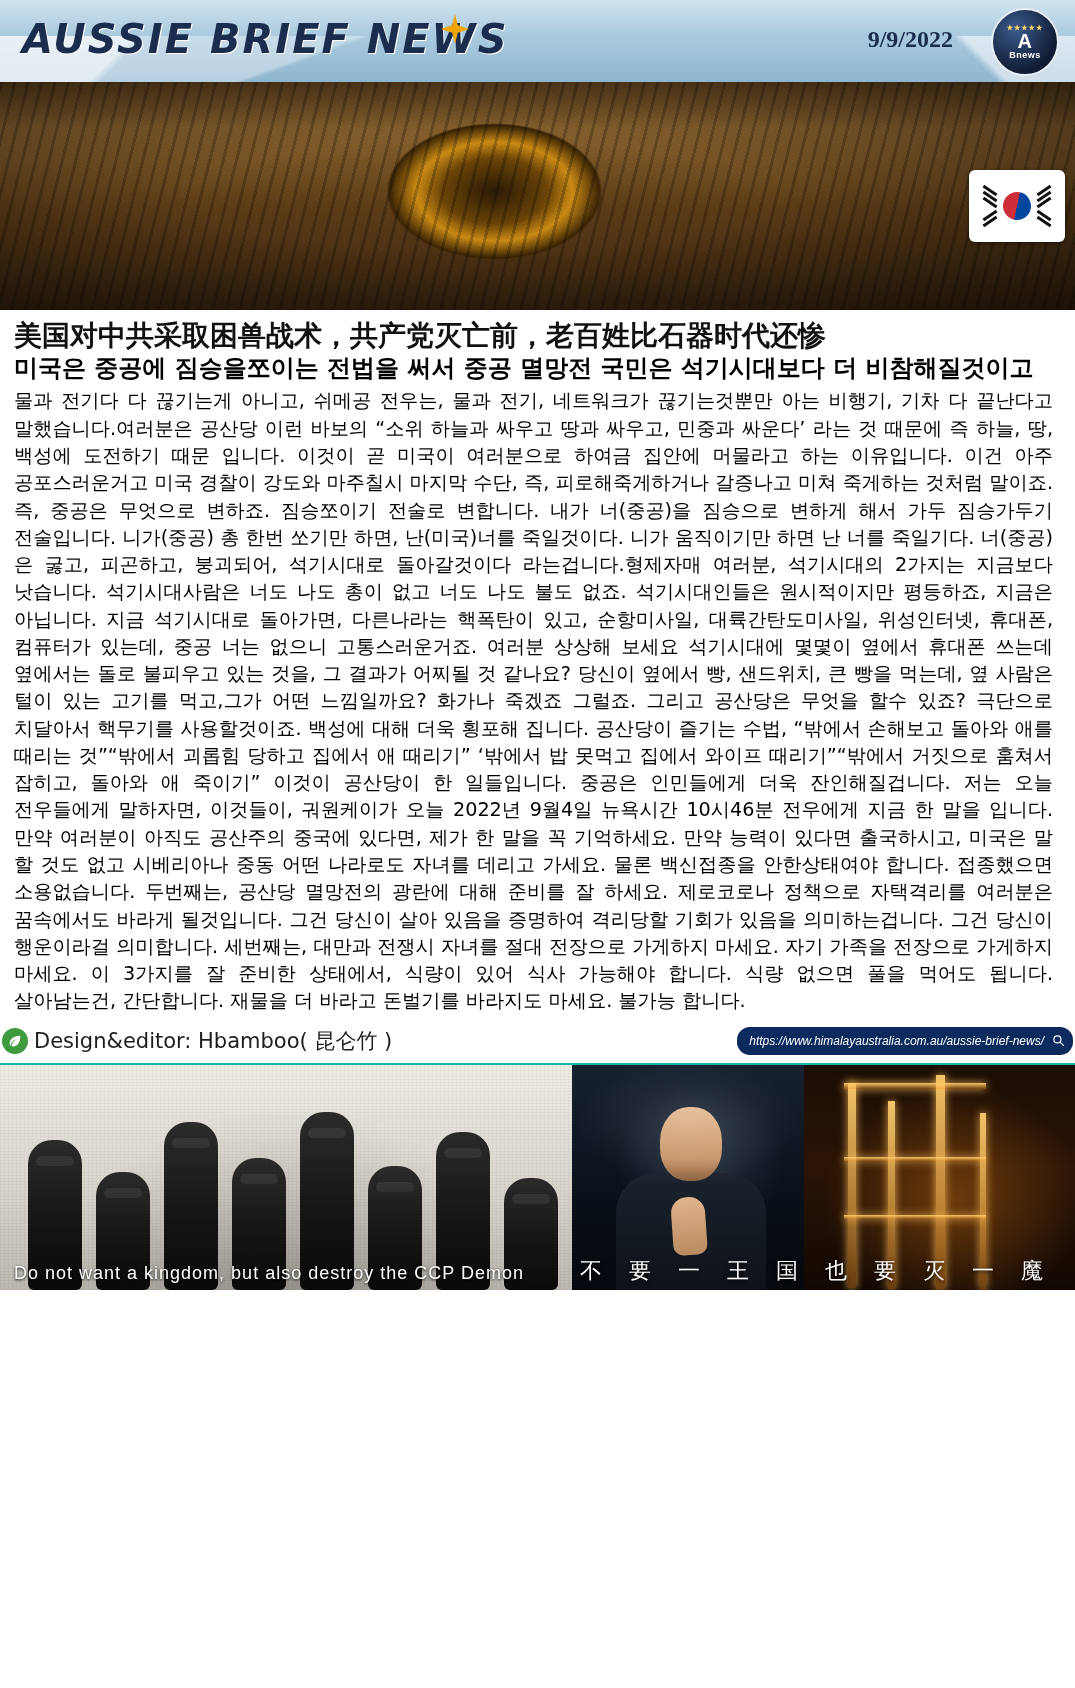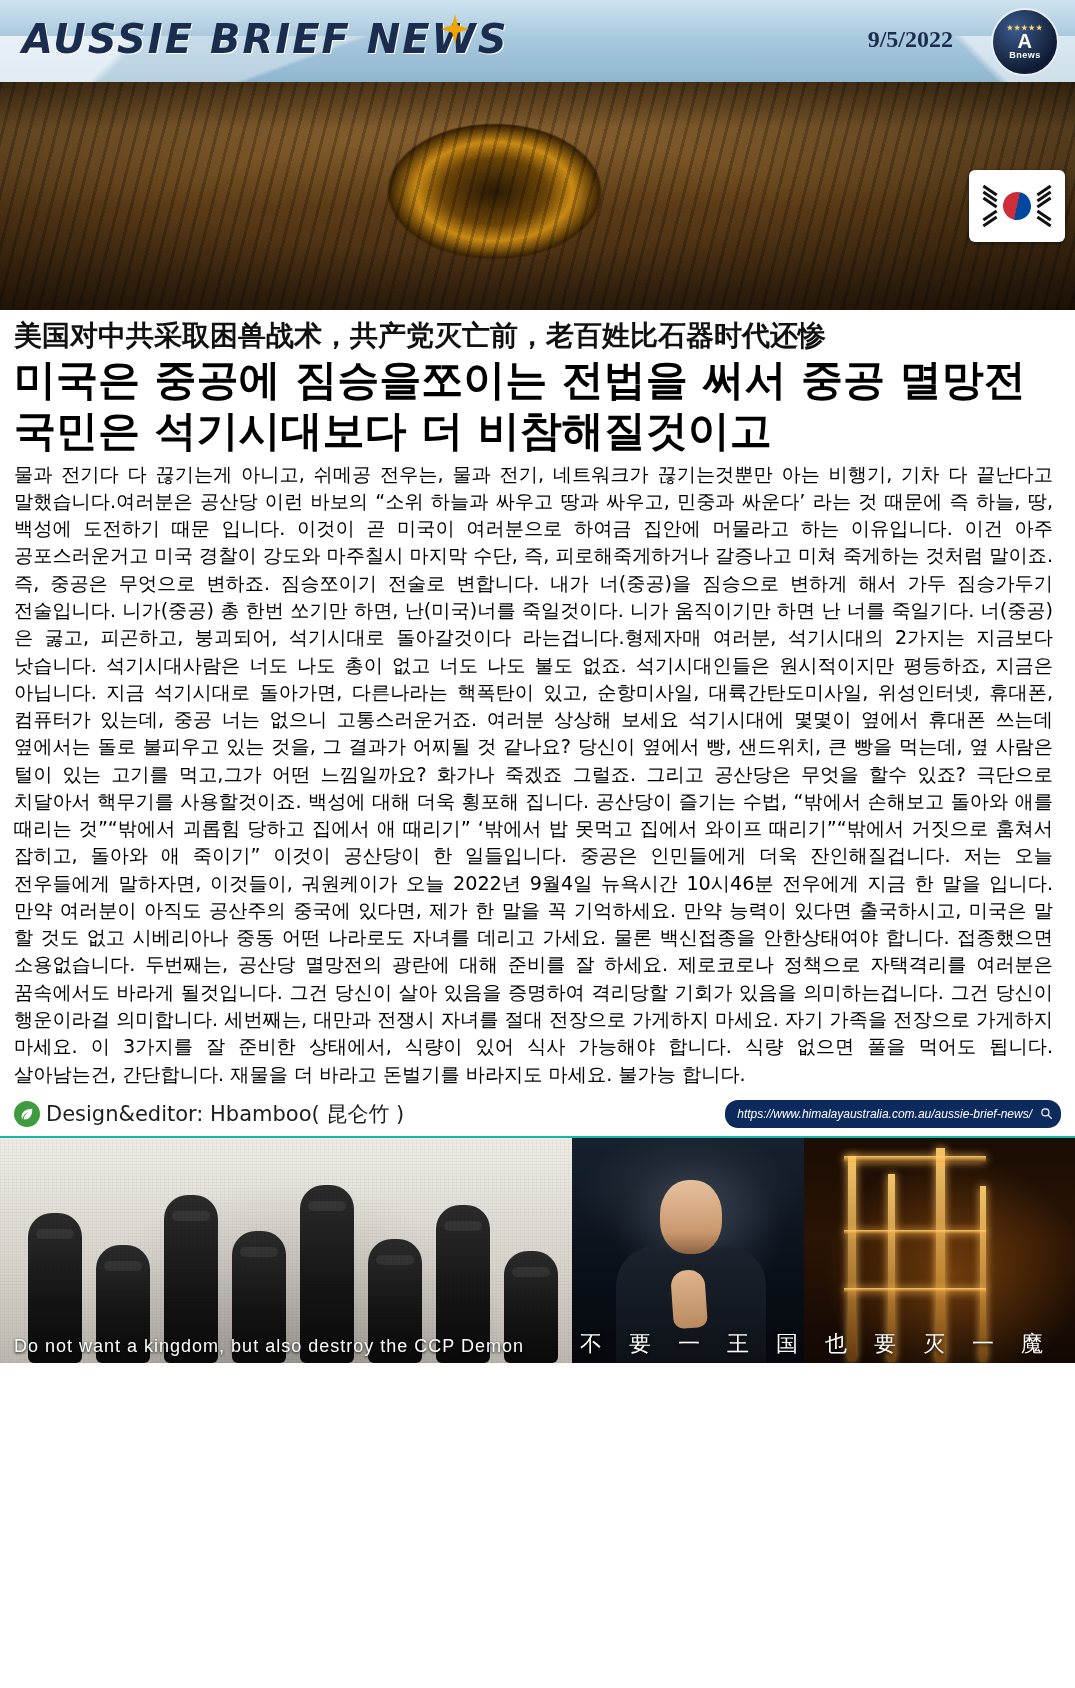--- a/index.html
+++ b/index.html
@@ -173,40 +173,40 @@
     margin: 4px 0 2px 0;
   }
   .translator {
     font-size: 14px;
     color: #777;
     margin: 0 0 2px 0;
   }
   .title-kr {
     font-family: "DejaVu Sans", sans-serif;
     font-weight: bold;
-    font-size: 42px;
+    font-size: 24px;
     line-height: 1.22;
     color: #000;
     margin: 0 12px 4px 0;
   }
   .body-kr {
     font-family: "DejaVu Sans", sans-serif;
     font-size: 19.2px;
     line-height: 1.42;
     color: #000;
     text-align: justify;
     word-break: keep-all;
   }
 
   
   .footer-bar {
     position: relative;
     margin-top: 6px;
     height: 40px;
-    padding: 0 14px;
+    padding: 0 2px;
     display: flex;
     align-items: center;
   }
   .leaf-icon {
     width: 26px;
     height: 26px;
     border-radius: 50%;
     background: #3f9b3f;
     color: #fff;
     display: flex;
@@ -364,21 +364,21 @@
 
 <div class="page">
 
   <div class="header">
     <div class="masthead">AUSSIE BRIEF NEWS</div>
     <div class="star-icon">
       <svg viewBox="0 0 32 32" width="30" height="30" aria-hidden="true">
         <path d="M16 0 L19 12 L31 16 L19 20 L16 32 L13 20 L1 16 L13 12 Z" fill="#f0a500"></path>
       </svg>
     </div>
-    <div class="date">9/5/2022</div>
+    <div class="date">9/9/2022</div>
     <div class="brand-badge">
       <span class="stars">★★★★★</span>
       <span class="mtn">A</span>
       <span>Bnews</span>
     </div>
   </div>
 
   <div class="hero">
     <div class="hero-art"></div>
     <div class="hero-fur"></div>

